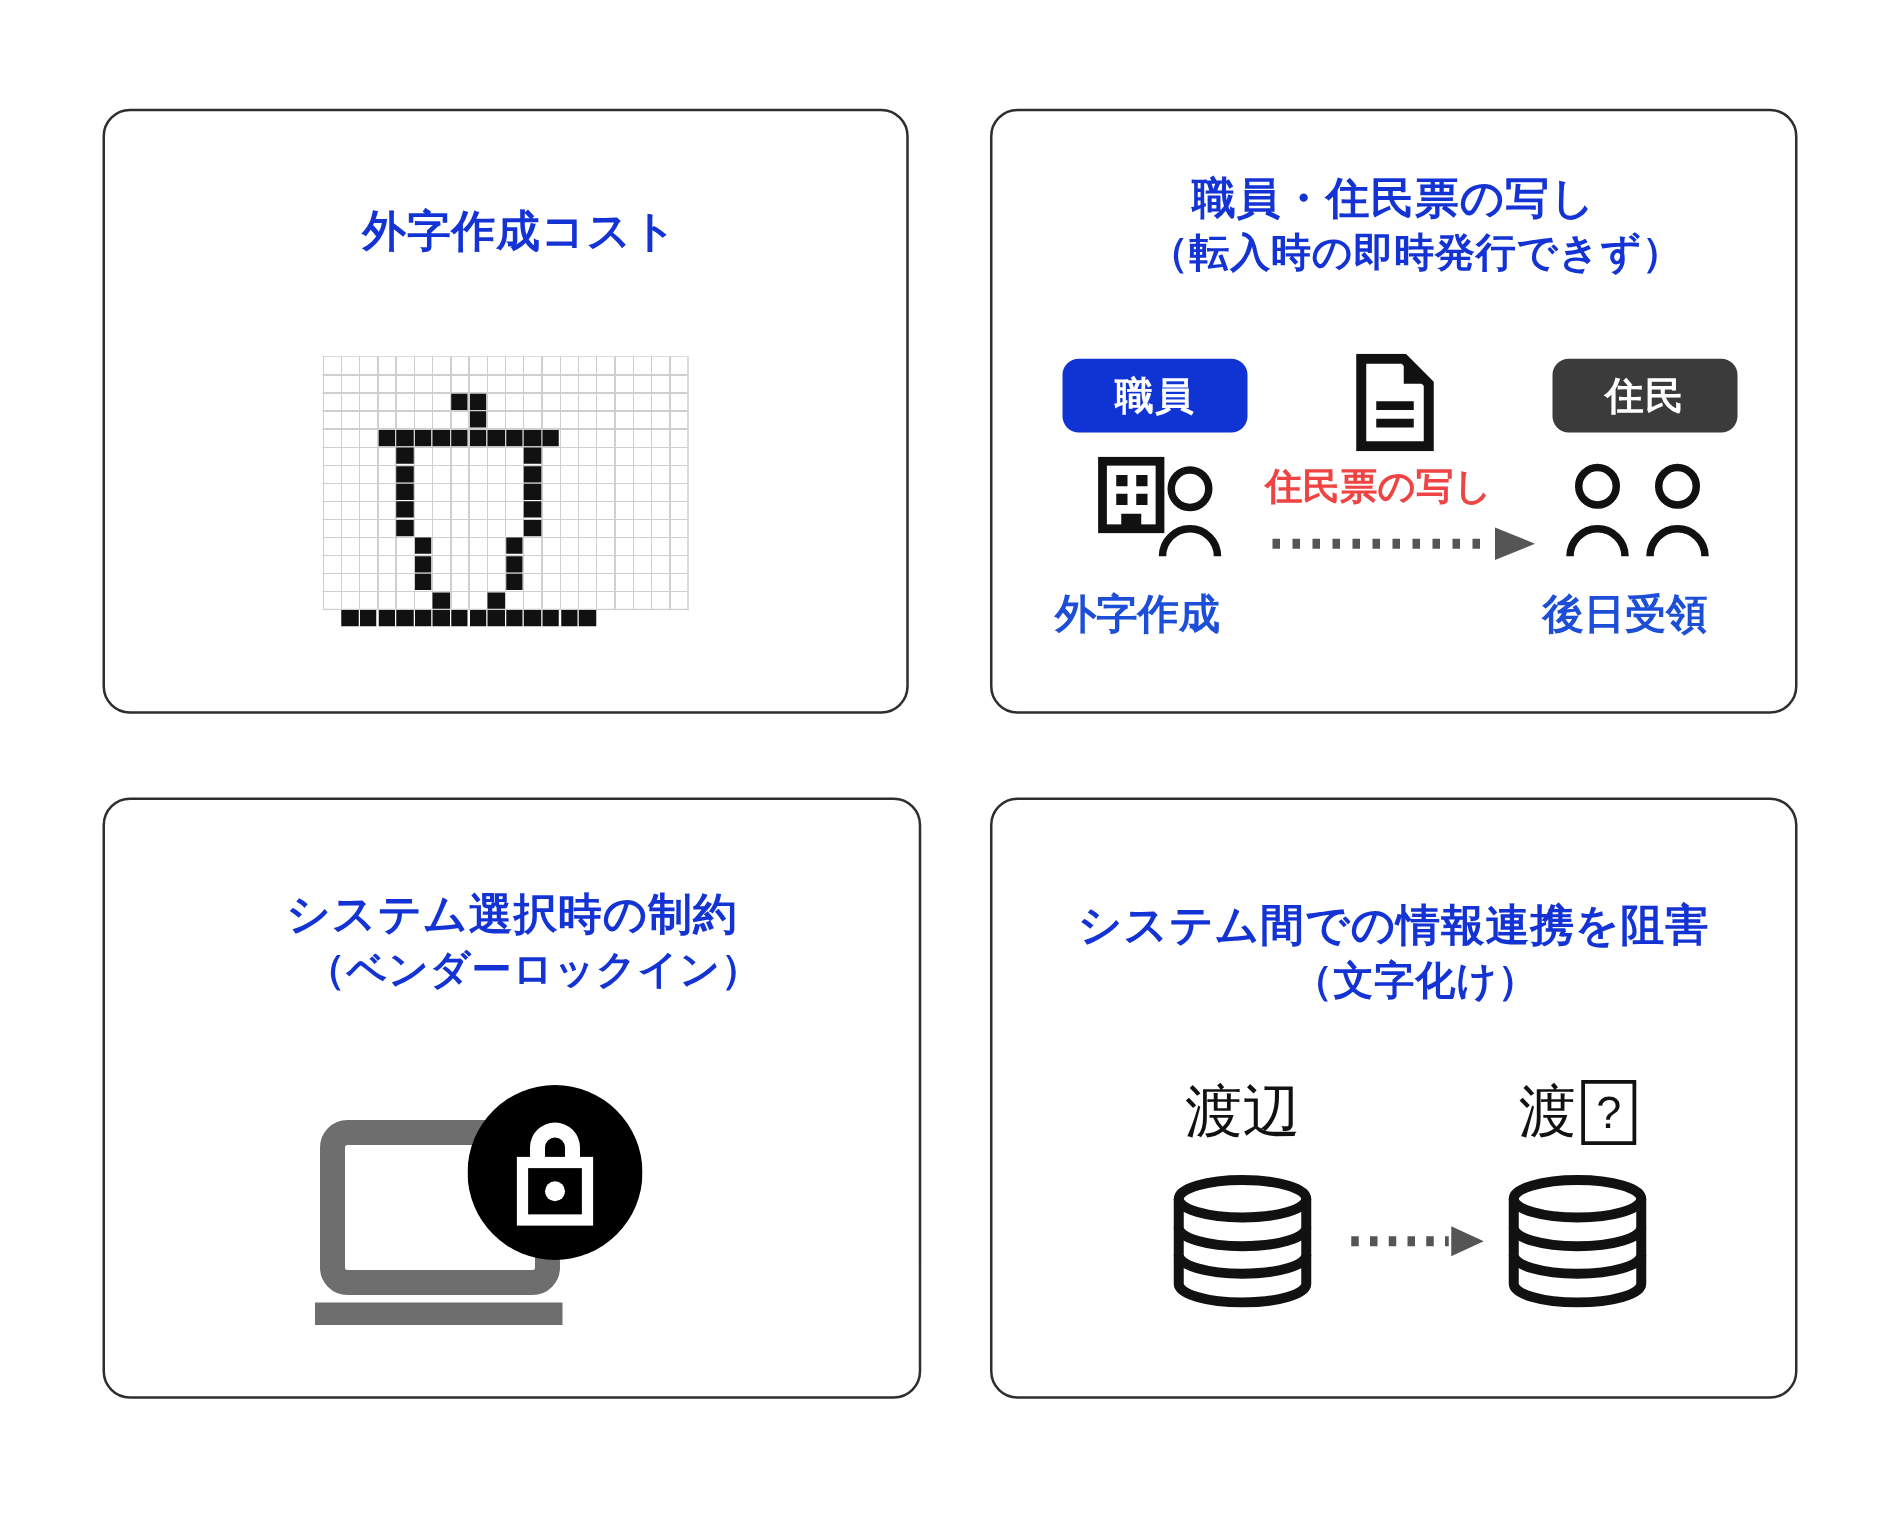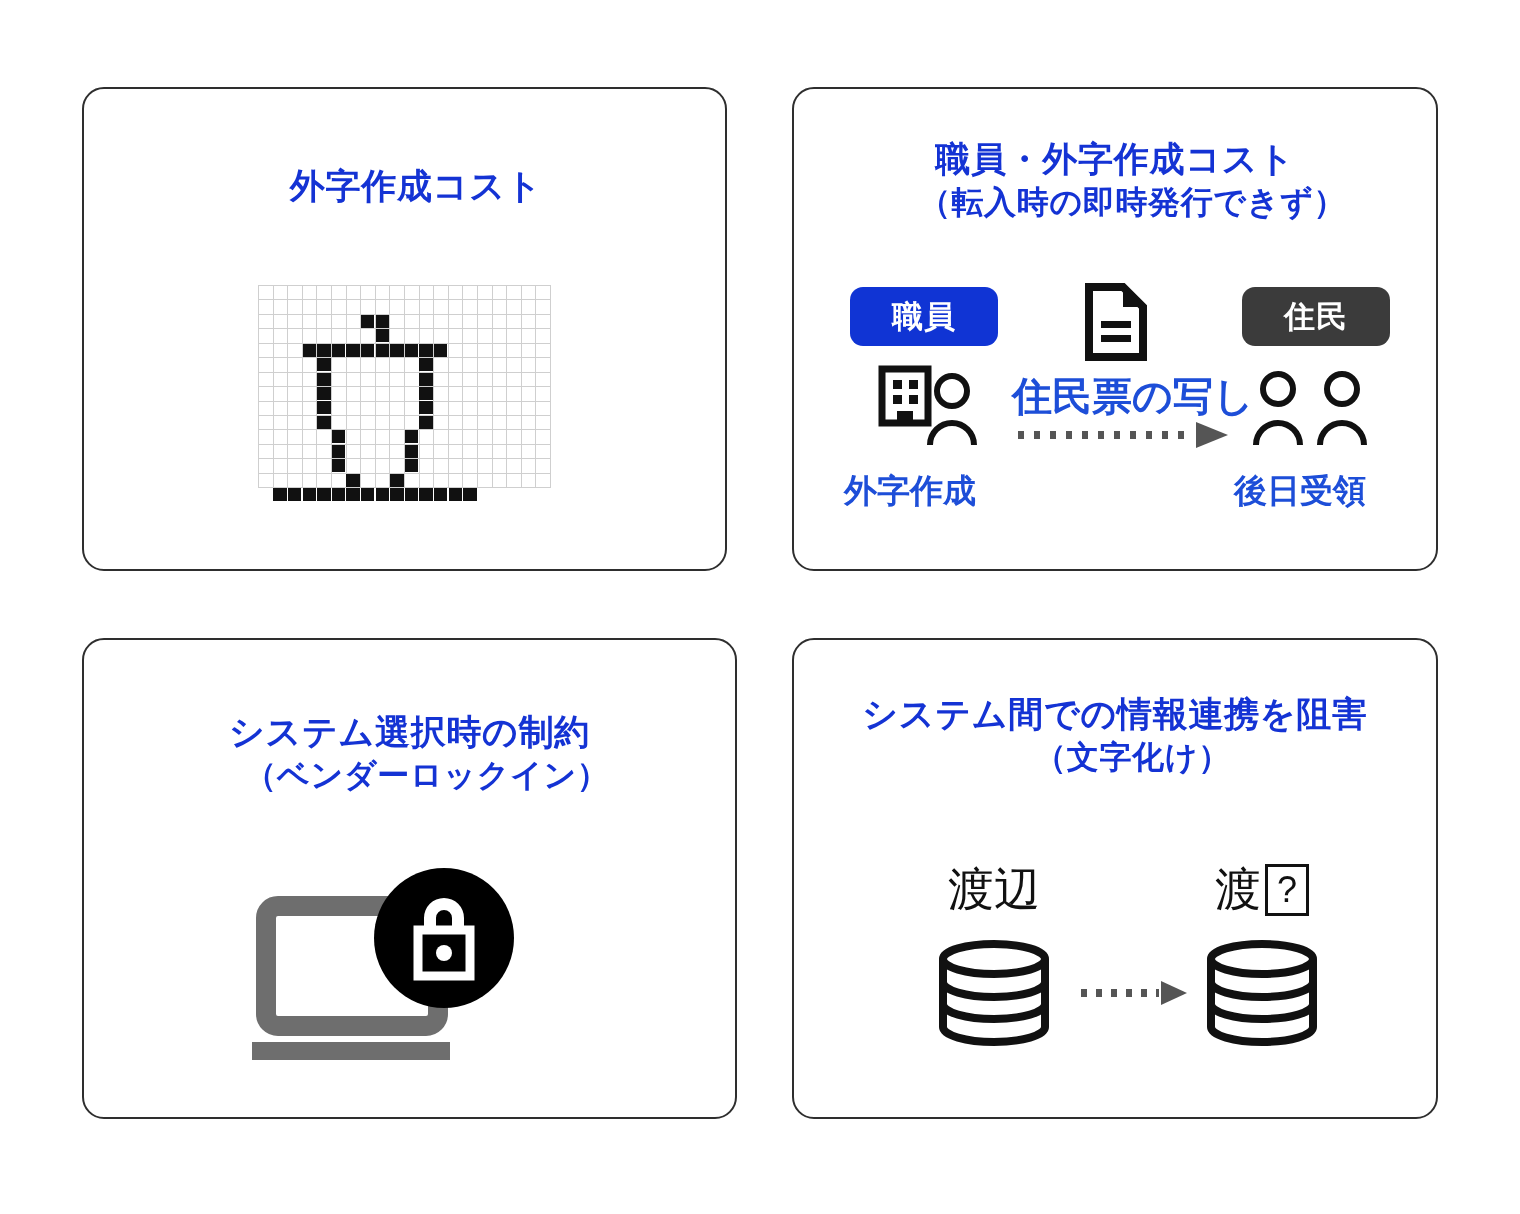--- a/index.html
+++ b/index.html
@@ -101,23 +101,23 @@
   #doc-icon-wrap { position: absolute; left: 289px; top: -4px; }
 
   #staff-icons    { position: absolute; left: 84px;  top: 78px; }
   #resident-icons { position: absolute; left: 450px; top: 78px; }
 
   #flow-label {
     position: absolute;
     left: 218px;
     top: 82px;
     width: 220px;
-    font-size: 40px;
+    font-size: 30px;
     font-weight: bold;
-    color: #1d4ed8;
+    color: #ef4444;
     white-space: nowrap;
   }
   #flow-arrow { position: absolute; left: 222px; top: 134px; }
 
   #staff-caption, #resident-caption {
     position: absolute;
     top: 182px;
     font-size: 33px;
     font-weight: bold;
     color: #1d4ed8;
@@ -131,21 +131,21 @@
   #laptop-lock-wrap {
     position: absolute;
     left: 0; right: 0;
     top: 228px;
     display: flex;
     justify-content: center;
   }
   #laptop-lock-inner { position: relative; width: 320px; height: 210px; }
 
   
-  #mojibake-title { margin-top: 52px; }
+  #mojibake-title { margin-top: 79px; }
   .moji-stage {
     position: absolute;
     left: 0; right: 0;
     top: 218px;
     height: 200px;
   }
   .moji-col { position: absolute; width: 200px; }
   #moji-col-before { left: 100px; }
   #moji-col-after  { left: 368px; }
 
@@ -233,21 +233,21 @@
           <div class="px" style="left: 146.8px; top: 203.1px;"></div>
           <div class="px" style="left: 161.4px; top: 203.1px;"></div>
           <div class="px" style="left: 176px; top: 203.1px;"></div>
           <div class="px" style="left: 190.6px; top: 203.1px;"></div>
           <div class="px" style="left: 205.2px; top: 203.1px;"></div>
         </div>
     </div>
   </div>
 
   <div class="card" id="card-burden">
-    <div class="card-title title-main" id="burden-title">職員・外字作成コスト</div>
+    <div class="card-title title-main" id="burden-title">職員・住民票の写し</div>
     <div class="card-title title-sub">（転入時の即時発行できず）</div>
 
     <div class="burden-stage">
 
       <div class="badge" id="badge-staff">職員</div>
 
       <div class="badge" id="badge-resident">住民</div>
 
       <div id="doc-icon-wrap">
         <svg width="66" height="78" viewBox="0 0 66 78">

